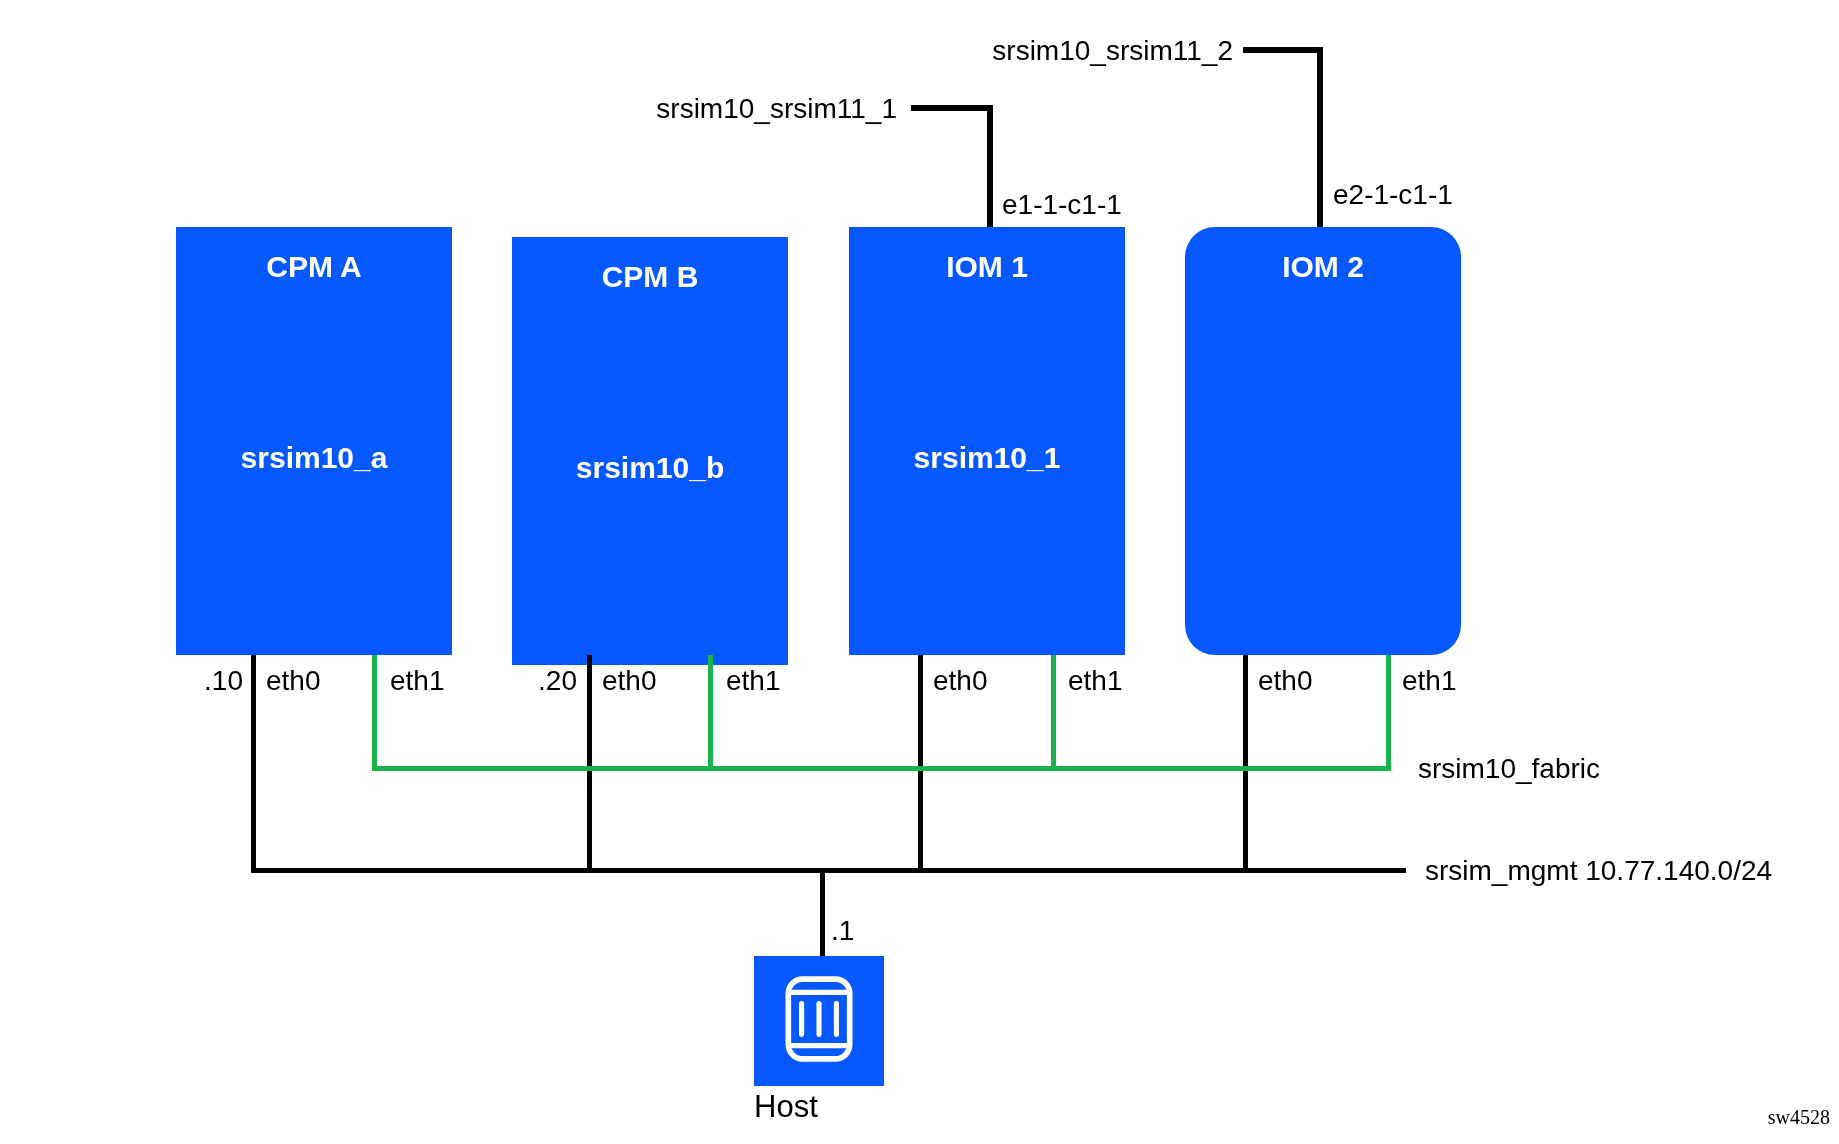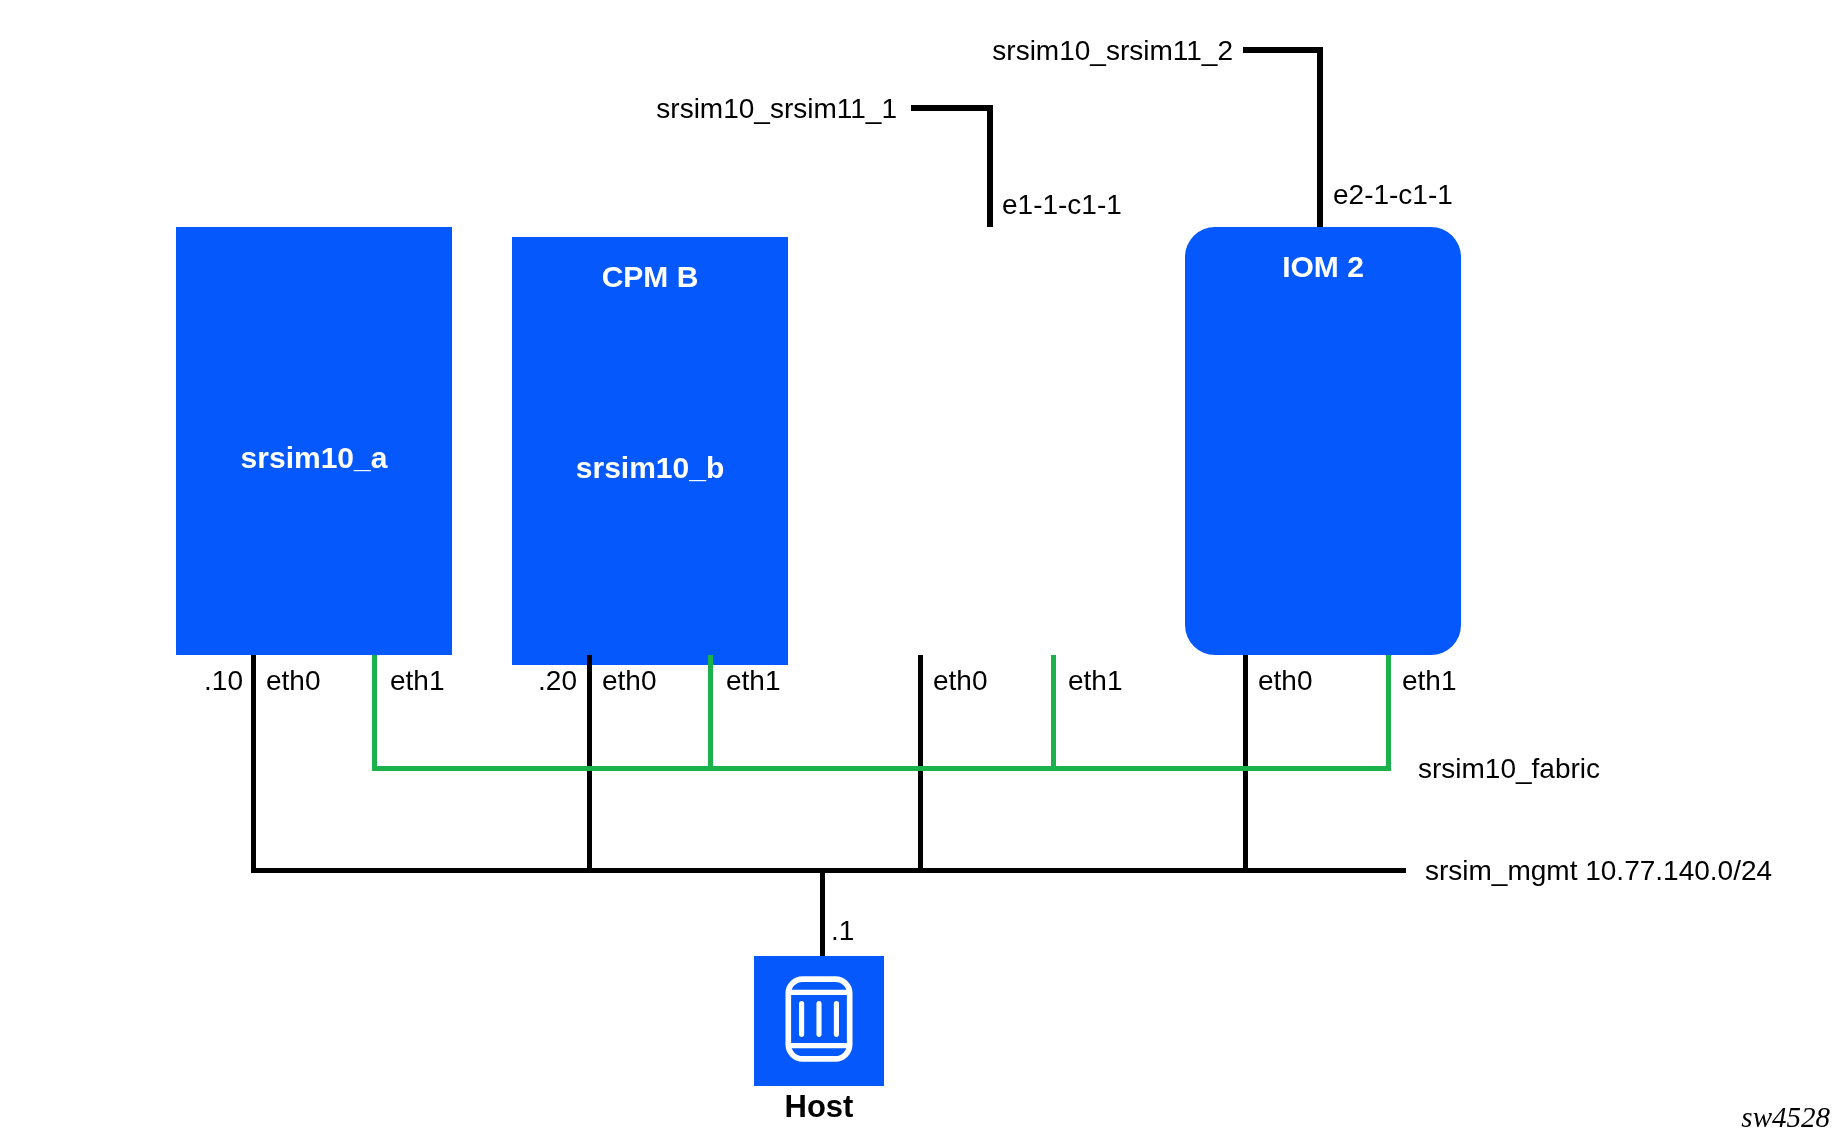--- a/index.html
+++ b/index.html
@@ -30,49 +30,54 @@
   .hline.thick{height:6px;}
   .vline.thick{width:6px;}
   .lbl{
     position:absolute;font-size:28px;line-height:35px;white-space:nowrap;
   }
   .host-box{
     position:absolute;left:754px;top:956px;width:130px;height:130px;background:var(--blue);
     display:flex;align-items:center;justify-content:center;
   }
   .host-label{
-    position:absolute;left:754px;top:1090px;width:130px;text-align:center;
-    font-weight:bold;font-size:31px;line-height:34px;
+    position:absolute;left:754px;top:1090px;width:130px;text-align:left;
+    font-weight:normal;font-size:31px;line-height:34px;
   }
   .watermark{
     position:absolute;right:9px;top:1102px;
-    font-family:"Liberation Serif", serif;font-style:italic;font-size:29px;line-height:30px;
+    font-family:"Liberation Serif", serif;font-size:20px;line-height:30px;
   }
 </style>
 </head>
 <body>
 
 <div class="canvas">
 
   <div class="hline thick" style="left:911px;top:105px;width:79px;"></div>
   <div class="vline thick" style="left:987px;top:105px;height:122px;"></div>
   <div class="hline thick" style="left:1243px;top:47px;width:80px;"></div>
   <div class="vline thick" style="left:1317px;top:47px;height:180px;"></div>
 
   <div class="lbl" style="right:942px;top:91px;">srsim10_srsim11_1</div>
   <div class="lbl" style="right:606px;top:33px;">srsim10_srsim11_2</div>
   <div class="lbl" style="left:1002px;top:187px;">e1-1-c1-1</div>
   <div class="lbl" style="left:1333px;top:177px;">e2-1-c1-1</div>
 
   <div class="node" style="left:176px;">
+    <div class="title">CPM A</div>
     <div class="name">srsim10_a</div>
   </div>
   <div class="node" style="left:512px;margin-top:10px;">
     <div class="title">CPM B</div>
     <div class="name">srsim10_b</div>
+  </div>
+  <div class="node" style="left:849px;">
+    <div class="title">IOM 1</div>
+    <div class="name">srsim10_1</div>
   </div>
   <div class="node" style="left:1185px;border-radius:30px;">
     <div class="title">IOM 2</div>
   </div>
 
   <div class="vline" style="left:251px;top:655px;height:217px;"></div>
   <div class="vline" style="left:587px;top:655px;height:217px;"></div>
   <div class="vline" style="left:918px;top:655px;height:217px;"></div>
   <div class="vline" style="left:1243px;top:655px;height:217px;"></div>
 

